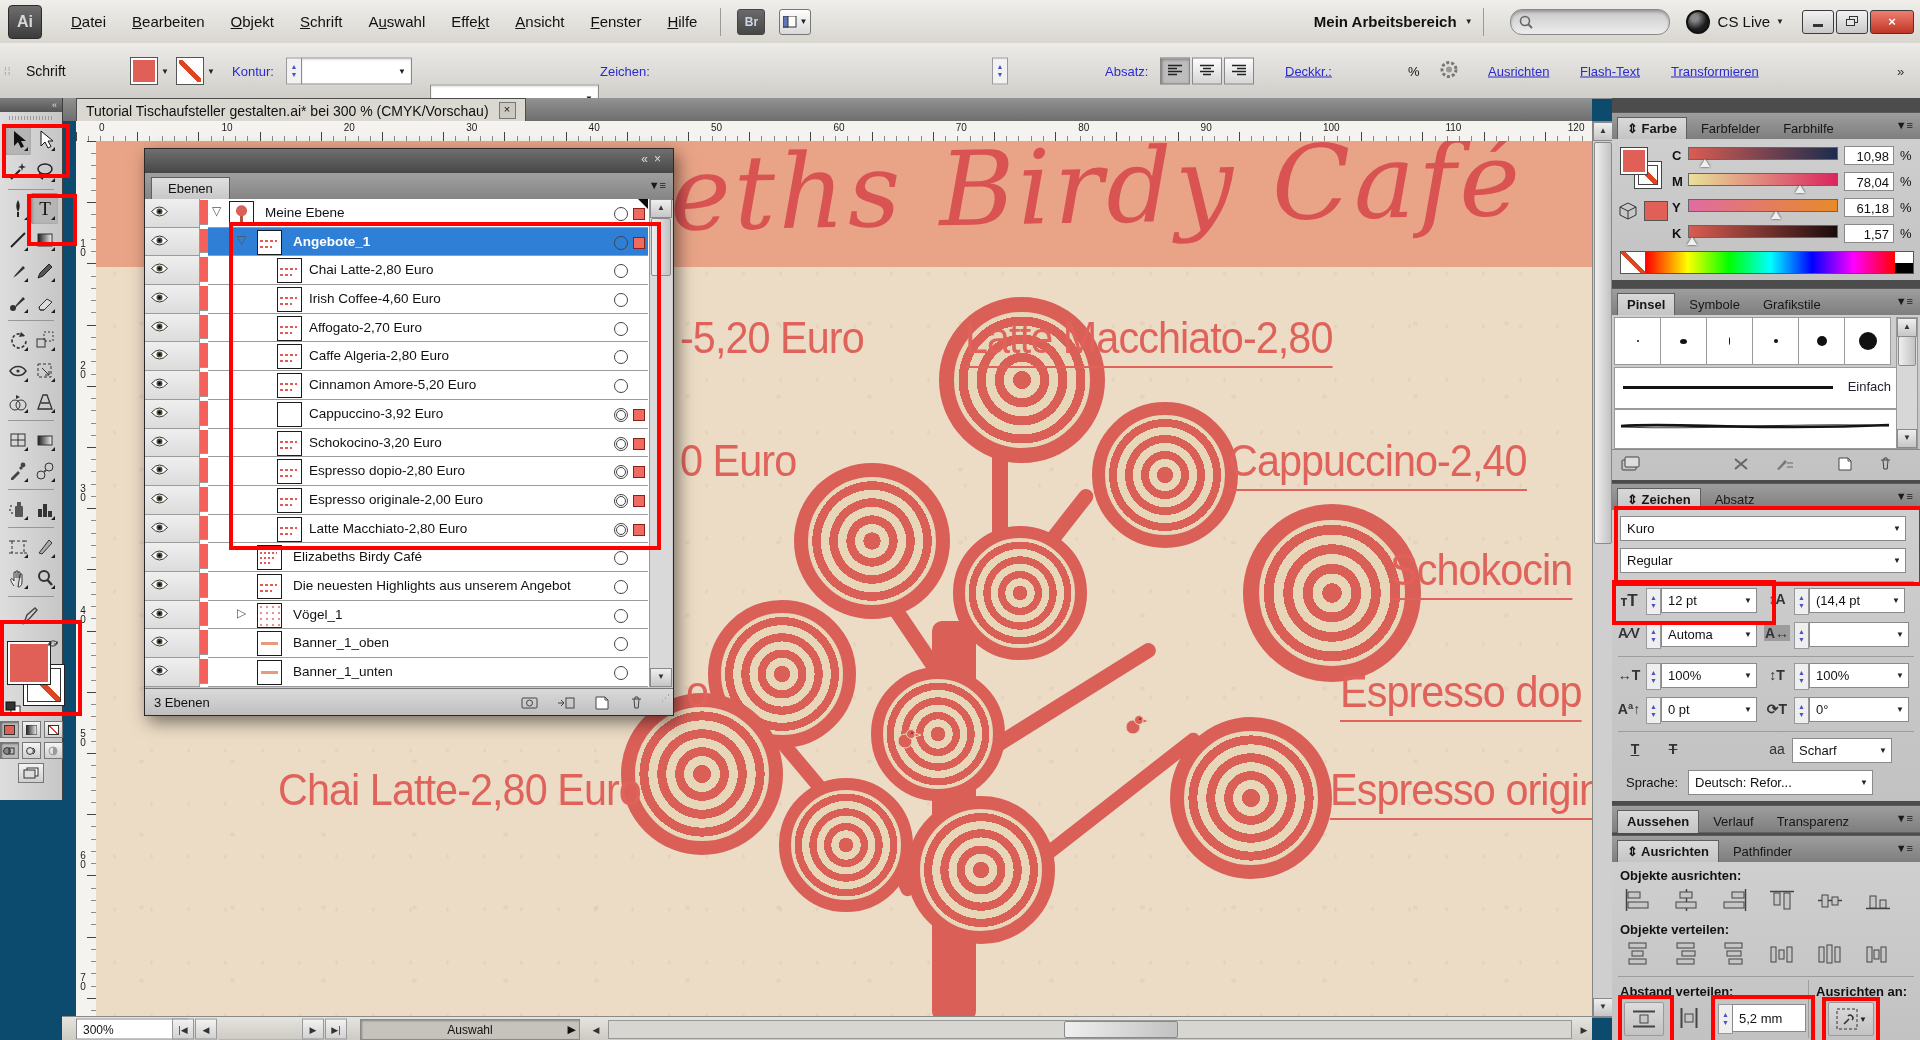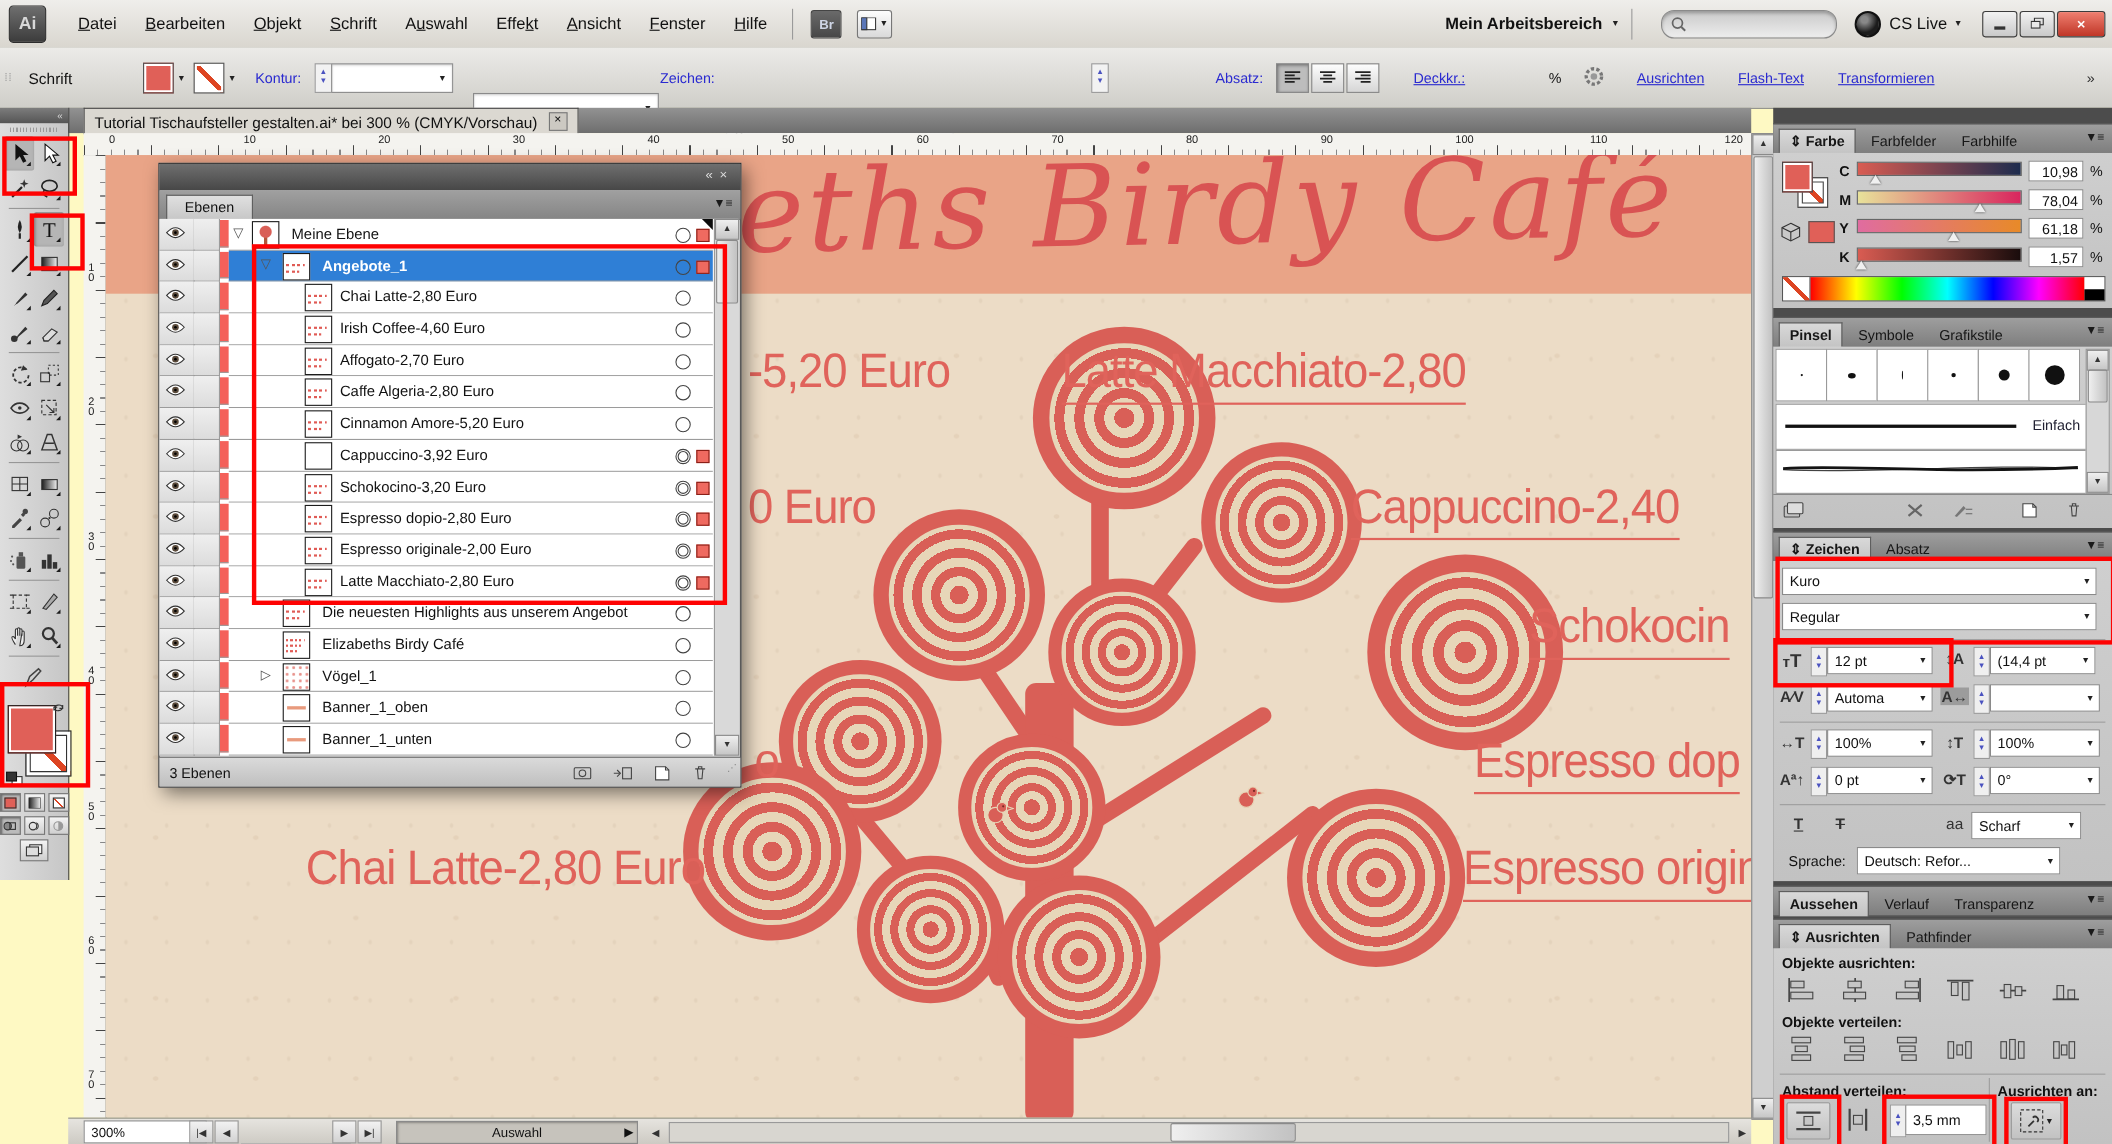--- a/index.html
+++ b/index.html
@@ -1,16 +1,16 @@
 <!DOCTYPE html>
 <html><head>
 <meta charset="utf-8">
 <style>
   html,body{margin:0;padding:0;background:#2e2e2e}
-  .app{position:relative;width:1920px;height:1040px;overflow:hidden;background:#fef9c3;
+  .app{position:relative;width:1920px;height:1040px;overflow:hidden;background:#0c4a6e;
        font-family:"Liberation Sans",sans-serif;font-size:13px;color:#111;-webkit-user-select:none}
   .abs{position:absolute}
   u{text-decoration:underline}
 
   
   .menubar{position:absolute;left:0;top:0;width:1920px;height:43px;
     background:linear-gradient(#efeeeb,#d9d6cf);border-bottom:1px solid #8f8f8f;display:flex;align-items:center}
   .ai-logo{width:32px;height:32px;margin:0 16px 0 8px;border-radius:4px;border:1px solid #2c2c2c;
     background:linear-gradient(#6e6e6e,#3c3c3c);color:#d8d8d8;font-weight:bold;font-size:16px;
     display:flex;align-items:center;justify-content:center}
@@ -919,38 +919,38 @@
           <div class="lcell c-eye">
             <div style="margin:6px 0 0 5px"><svg width="19" height="13">
                 <path d="M1.5 6.5Q9.5-2.5 17.5 6.5Q9.5 15.5 1.5 6.5z" fill="#fff" stroke="#333"></path>
                 <circle cx="9.5" cy="6.5" r="3" fill="#5a4a3a"></circle>
                 <circle cx="9.5" cy="6.5" r="1.2" fill="#000"></circle>
               </svg></div>
           </div>
           <div class="lcell c-lock"></div>
           <div class="redbar"></div>
           <div class="lcontent">
+            <div class="thumb t-text2" style="left: 49px;"></div>
+            <div class="lname" style="left: 85px;">Elizabeths Birdy Café</div>
+            <div class="tgt"></div>
+          </div>
+        </div>
+        <div class="lrow">
+          <div class="lcell c-eye">
+            <div style="margin:6px 0 0 5px"><svg width="19" height="13">
+                <path d="M1.5 6.5Q9.5-2.5 17.5 6.5Q9.5 15.5 1.5 6.5z" fill="#fff" stroke="#333"></path>
+                <circle cx="9.5" cy="6.5" r="3" fill="#5a4a3a"></circle>
+                <circle cx="9.5" cy="6.5" r="1.2" fill="#000"></circle>
+              </svg></div>
+          </div>
+          <div class="lcell c-lock"></div>
+          <div class="redbar"></div>
+          <div class="lcontent">
             <div class="thumb t-text" style="left: 49px;"></div>
             <div class="lname" style="left: 85px;">Die neuesten Highlights aus unserem Angebot</div>
-            <div class="tgt"></div>
-          </div>
-        </div>
-        <div class="lrow">
-          <div class="lcell c-eye">
-            <div style="margin:6px 0 0 5px"><svg width="19" height="13">
-                <path d="M1.5 6.5Q9.5-2.5 17.5 6.5Q9.5 15.5 1.5 6.5z" fill="#fff" stroke="#333"></path>
-                <circle cx="9.5" cy="6.5" r="3" fill="#5a4a3a"></circle>
-                <circle cx="9.5" cy="6.5" r="1.2" fill="#000"></circle>
-              </svg></div>
-          </div>
-          <div class="lcell c-lock"></div>
-          <div class="redbar"></div>
-          <div class="lcontent">
-            <div class="thumb t-text2" style="left: 49px;"></div>
-            <div class="lname" style="left: 85px;">Elizabeths Birdy Café</div>
             <div class="tgt"></div>
           </div>
         </div>
         <div class="lrow">
           <div class="lcell c-eye">
             <div style="margin:6px 0 0 5px"><svg width="19" height="13">
                 <path d="M1.5 6.5Q9.5-2.5 17.5 6.5Q9.5 15.5 1.5 6.5z" fill="#fff" stroke="#333"></path>
                 <circle cx="9.5" cy="6.5" r="3" fill="#5a4a3a"></circle>
                 <circle cx="9.5" cy="6.5" r="1.2" fill="#000"></circle>
               </svg></div>
@@ -1367,21 +1367,21 @@
           <svg width="26" height="24">
             <g fill="#c6c6c6" stroke="#444">
               <line x1="5.5" y1="2" x2="5.5" y2="22" stroke-width="2"></line>
               <line x1="20.5" y1="2" x2="20.5" y2="22" stroke-width="2"></line>
               <rect x="9" y="8" width="8" height="8"></rect>
             </g>
           </svg>
         </div>
       <span class="zstep" style="left:106px;top:142px;height:28px">▲<br>▼</span>
       <div class="zfield" style="left:120px;top:142px;width:74px;height:28px">
-          <span>3,5 mm</span>
+          <span>5,2 mm</span>
         </div>
       <span class="albl" style="left:204px;top:122px;font-weight:bold">Ausrichten an:</span>
       <div class="abtn" style="left:216px;top:140px;width:44px">
         <svg width="24" height="24">
             <rect x="2" y="2" width="20" height="20" fill="none" stroke="#333" stroke-dasharray="3 2"></rect>
             <path d="M9 17l5-5m-1-3a2.6 2.6 0 1 1 4 4" stroke="#333" fill="none" stroke-width="1.6"></path>
           </svg>
         <span class="dn">▼</span>
       </div>
     </div>

